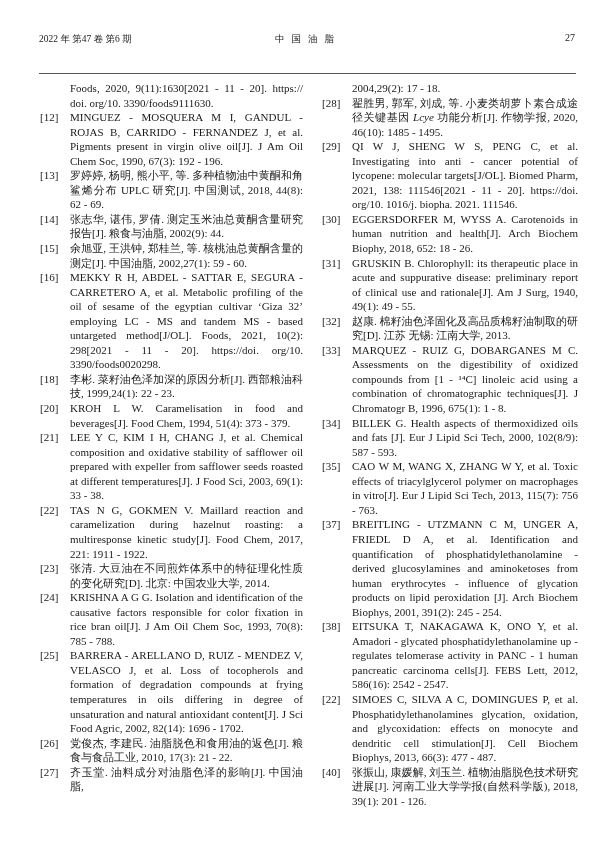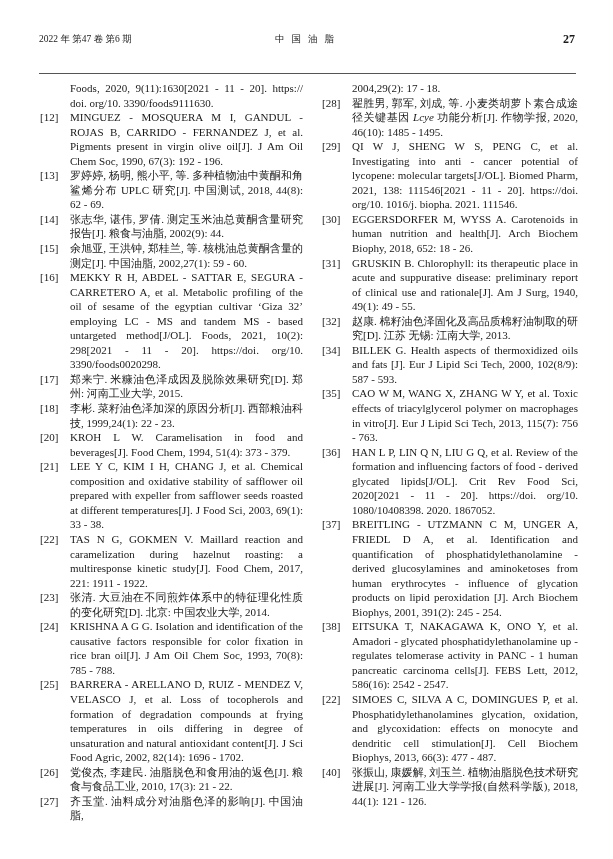--- a/index.html
+++ b/index.html
@@ -2,21 +2,21 @@
 <html><head>
 <meta charset="utf-8">
 <style>
   html, body { margin: 0; padding: 0; background: #ffffff; }
   body { width: 613px; height: 859px; position: relative; overflow: hidden;
          font-family: "Liberation Serif", "DejaVu Serif", serif; color: #1a1a1a; }
   .header { position: absolute; left: 39px; top: 33px; width: 536px; height: 16px;
             font-size: 9.5px; }
   .h-left { position: absolute; left: 0; top: 0; }
   .h-center { position: absolute; left: 236px; top: 0; letter-spacing: 7px; }
-  .h-right { position: absolute; right: 0; top: -1px; font-size: 12px; font-weight: bold; }
+  .h-right { position: absolute; right: 0; top: -1px; font-size: 10px; }
   .rule { position: absolute; left: 39px; top: 73px; width: 537px; height: 0;
           border-top: 1px solid #555; }
   .col { position: absolute; top: 81px; font-size: 11px; line-height: 14.55px; }
   .col.left { left: 40px; width: 263px; }
   .col.right { left: 322px; width: 256px; }
   .ref { position: relative; padding-left: 30px; text-align: justify; }
   .ref .num { position: absolute; left: 0; top: 0; width: 30px; }
   .ref .txt { display: block; text-align: justify; text-align-last: left; }
   .cont { padding-left: 30px; text-align: justify; text-align-last: left; }
   i { font-style: italic; }
@@ -46,24 +46,20 @@
         <span class="num">[14]</span>
         <span class="txt">张志华, 谌伟, 罗倩. 测定玉米油总黄酮含量研究报告[J]. 粮食与油脂, 2002(9): 44.</span>
       </div>
       <div class="ref">
         <span class="num">[15]</span>
         <span class="txt">余旭亚, 王洪钟, 郑桂兰, 等. 核桃油总黄酮含量的测定[J]. 中国油脂, 2002,27(1): 59 - 60.</span>
       </div>
       <div class="ref">
         <span class="num">[16]</span>
         <span class="txt">MEKKY R H, ABDEL - SATTAR E, SEGURA - CARRETERO A, et al. Metabolic profiling of the oil of sesame of the egyptian cultivar ‘Giza 32’ employing LC - MS and tandem MS - based untargeted method[J/OL]. Foods, 2021, 10(2): 298[2021 - 11 - 20]. https://doi. org/10. 3390/foods0020298.</span>
-      </div>
-      <div class="ref">
-        <span class="num">[17]</span>
-        <span class="txt">郑来宁. 米糠油色泽成因及脱除效果研究[D]. 郑州: 河南工业大学, 2015.</span>
       </div>
       <div class="ref">
         <span class="num">[18]</span>
         <span class="txt">李彬. 菜籽油色泽加深的原因分析[J]. 西部粮油科技, 1999,24(1): 22 - 23.</span>
       </div>
       <div class="ref">
         <span class="num">[20]</span>
         <span class="txt">KROH L W. Caramelisation in food and beverages[J]. Food Chem, 1994, 51(4): 373 - 379.</span>
       </div>
       <div class="ref">
@@ -114,41 +110,41 @@
       </div>
       <div class="ref">
         <span class="num">[31]</span>
         <span class="txt">GRUSKIN B. Chlorophyll: its therapeutic place in acute and suppurative disease: preliminary report of clinical use and rationale[J]. Am J Surg, 1940, 49(1): 49 - 55.</span>
       </div>
       <div class="ref">
         <span class="num">[32]</span>
         <span class="txt">赵康. 棉籽油色泽固化及高品质棉籽油制取的研究[D]. 江苏 无锡: 江南大学, 2013.</span>
       </div>
       <div class="ref">
+        <span class="num">[33]</span>
+        <span class="txt">MARQUEZ - RUIZ G, DOBARGANES M C. Assessments on the digestibility of oxidized compounds from [1 - ¹⁴C] linoleic acid using a combination of chromatographic techniques[J]. J Chromatogr B, 1996, 675(1): 1 - 8.</span>
+      </div>
+      <div class="ref">
         <span class="num">[34]</span>
         <span class="txt">BILLEK G. Health aspects of thermoxidized oils and fats [J]. Eur J Lipid Sci Tech, 2000, 102(8/9): 587 - 593.</span>
       </div>
       <div class="ref">
         <span class="num">[35]</span>
         <span class="txt">CAO W M, WANG X, ZHANG W Y, et al. Toxic effects of triacylglycerol polymer on macrophages in vitro[J]. Eur J Lipid Sci Tech, 2013, 115(7): 756 - 763.</span>
-      </div>
-      <div class="ref">
-        <span class="num">[36]</span>
-        <span class="txt">HAN L P, LIN Q N, LIU G Q, et al. Review of the formation and influencing factors of food - derived glycated lipids[J/OL]. Crit Rev Food Sci, 2020[2021 - 11 - 20]. https://doi. org/10. 1080/10408398. 2020. 1867052.</span>
       </div>
       <div class="ref">
         <span class="num">[37]</span>
         <span class="txt">BREITLING - UTZMANN C M, UNGER A, FRIEDL D A, et al. Identification and quantification of phosphatidylethanolamine - derived glucosylamines and aminoketoses from human erythrocytes - influence of glycation products on lipid peroxidation [J]. Arch Biochem Biophys, 2001, 391(2): 245 - 254.</span>
       </div>
       <div class="ref">
         <span class="num">[38]</span>
         <span class="txt">EITSUKA T, NAKAGAWA K, ONO Y, et al. Amadori - glycated phosphatidylethanolamine up - regulates telomerase activity in PANC - 1 human pancreatic carcinoma cells[J]. FEBS Lett, 2012, 586(16): 2542 - 2547.</span>
       </div>
       <div class="ref">
         <span class="num">[22]</span>
         <span class="txt">SIMOES C, SILVA A C, DOMINGUES P, et al. Phosphatidylethanolamines glycation, oxidation, and glycoxidation: effects on monocyte and dendritic cell stimulation[J]. Cell Biochem Biophys, 2013, 66(3): 477 - 487.</span>
       </div>
       <div class="ref">
         <span class="num">[40]</span>
-        <span class="txt">张振山, 康媛解, 刘玉兰. 植物油脂脱色技术研究进展[J]. 河南工业大学学报(自然科学版), 2018, 44(1): 121 - 126.</span>
+        <span class="txt">张振山, 康媛解, 刘玉兰. 植物油脂脱色技术研究进展[J]. 河南工业大学学报(自然科学版), 2018, 39(1): 201 - 126.</span>
       </div>
     </div>
 </div>
 
 </body></html>

